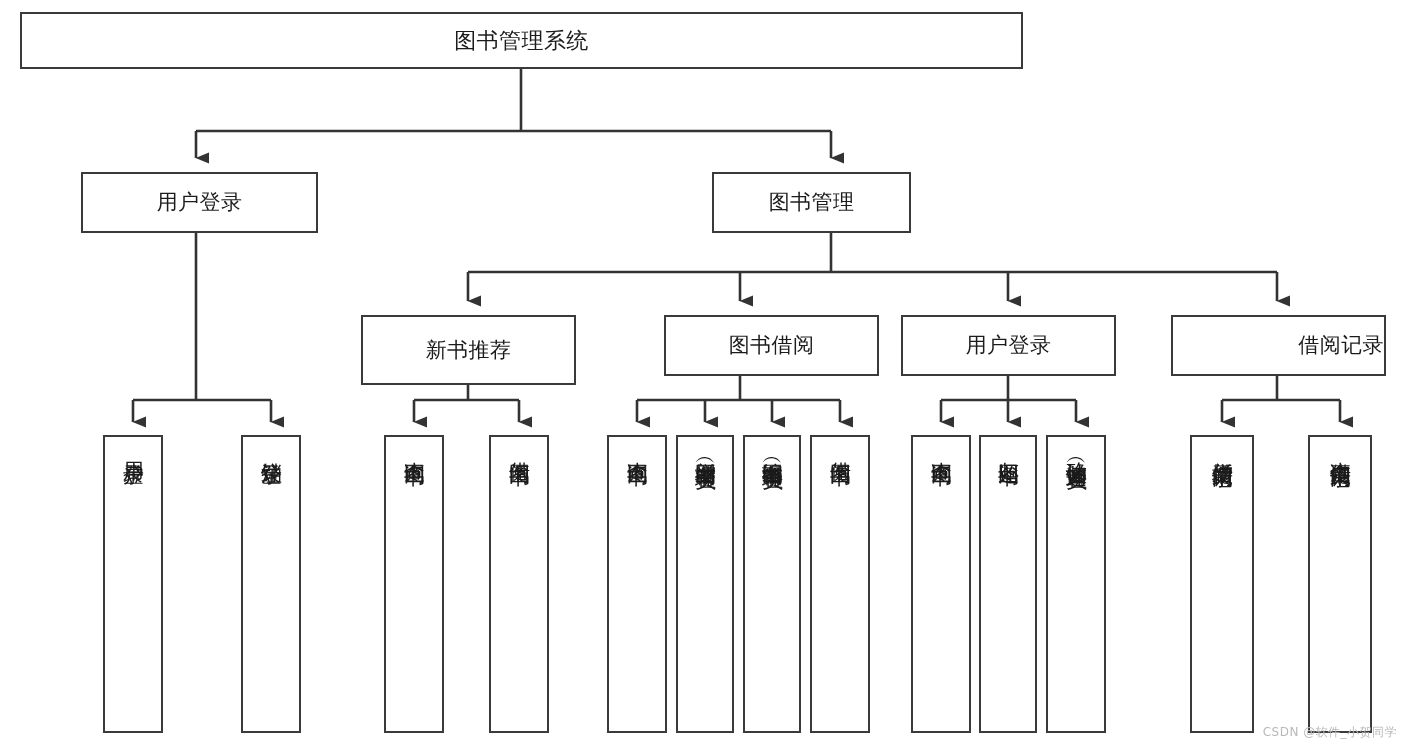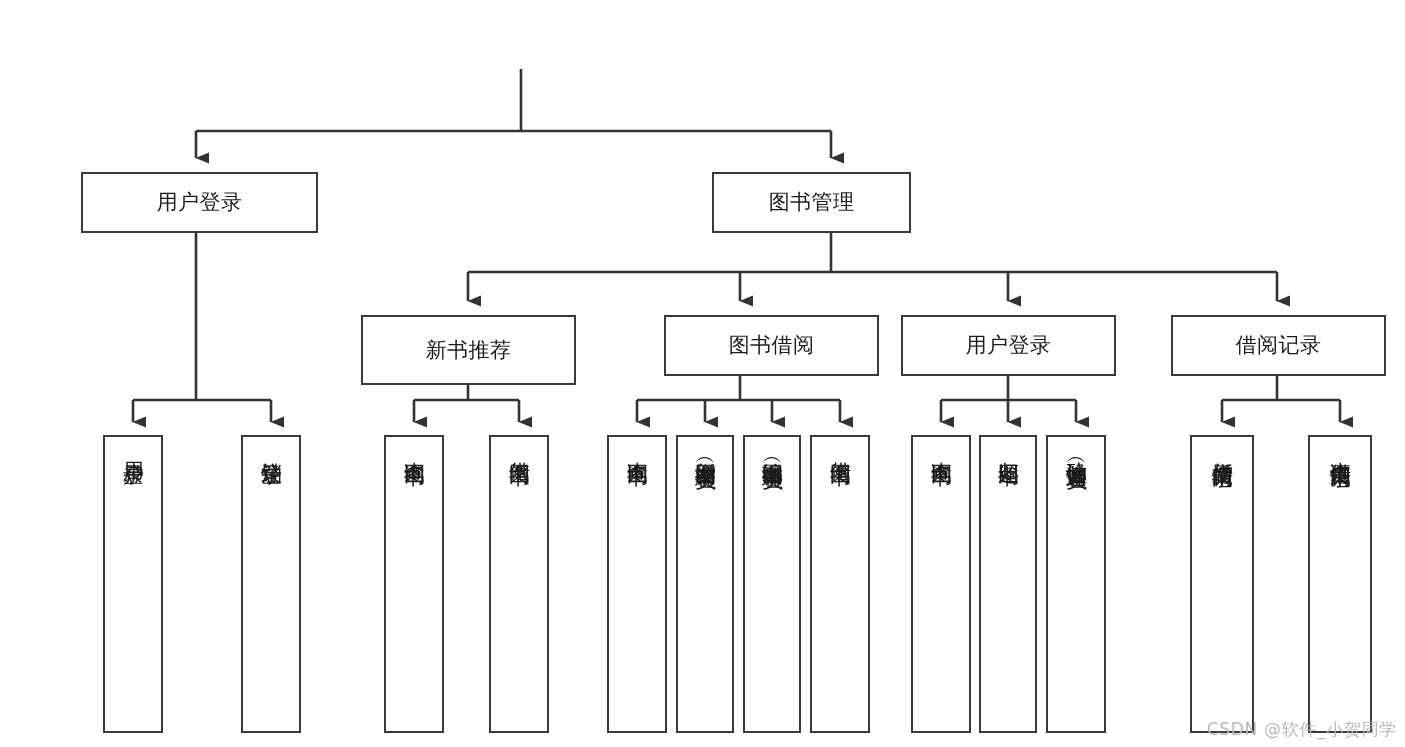--- a/index.html
+++ b/index.html
@@ -58,21 +58,21 @@
     text-orientation: upright;
     font-size: 21px;
     line-height: 1.18;
     letter-spacing: 0.06em;
     white-space: pre;
   }
   .watermark {
     position: absolute;
     right: 8px;
     bottom: 6px;
-    font-size: 17px;
+    font-size: 12px;
     color: #b9b9b9;
     letter-spacing: 0.04em;
     user-select: none;
     margin-top: 28px;
   }
 </style>
 </head>
 <body>
 
 <div id="canvas">
@@ -120,20 +120,23 @@
       <path d="M1008,400 L1008,422" marker-end="url(#arrow)"></path>
       <path d="M1076,400 L1076,422" marker-end="url(#arrow)"></path>
 
       <path d="M1277,376 L1277,400"></path>
       <path d="M1222,400 L1340,400"></path>
       <path d="M1222,400 L1222,422" marker-end="url(#arrow)"></path>
       <path d="M1340,400 L1340,422" marker-end="url(#arrow)"></path>
     </g>
   </svg>
 
+  <div class="node root horiz" style="left:20px; top:12px; width:1003px; height:57px;">
+    <span class="label">图书管理系统</span>
+  </div>
 
   <div class="node horiz" style="left:81px; top:172px; width:237px; height:61px;">
     <span class="label">用户登录</span>
   </div>
 
   <div class="node horiz" style="left:712px; top:172px; width:199px; height:61px;">
     <span class="label">图书管理</span>
   </div>
 
   <div class="node horiz" style="left:361px; top:315px; width:215px; height:70px;">
@@ -141,21 +144,21 @@
   </div>
 
   <div class="node horiz" style="left:664px; top:315px; width:215px; height:61px;">
     <span class="label">图书借阅</span>
   </div>
 
   <div class="node horiz" style="left:901px; top:315px; width:215px; height:61px;">
     <span class="label">用户登录</span>
   </div>
 
-  <div class="node horiz" style="left:1171px; top:315px; width:215px; height:61px;">
+  <div class="node horiz" style="left:1171px; top:315px; width:215px; height:61px;justify-content:flex-end;">
     <span class="label">借阅记录</span>
   </div>
 
   <div class="node vert" style="left:103px; top:435px; width:60px; height:298px;">
     <span class="label">用户登录</span>
   </div>
 
   <div class="node vert" style="left:241px; top:435px; width:60px; height:298px;">
     <span class="label">注销登录</span>
   </div>

